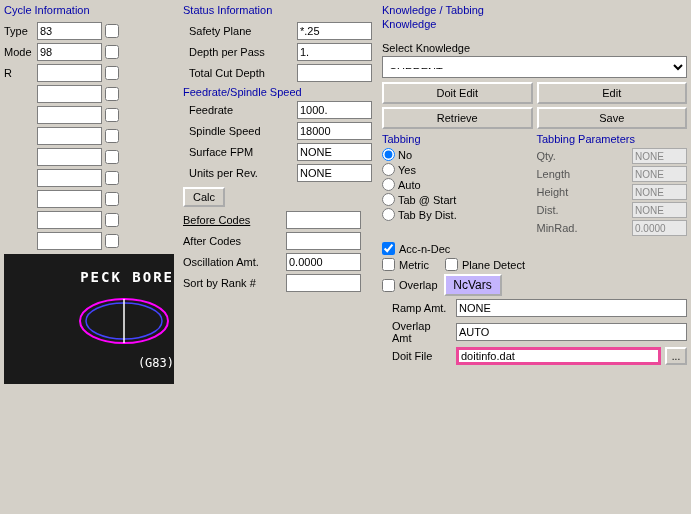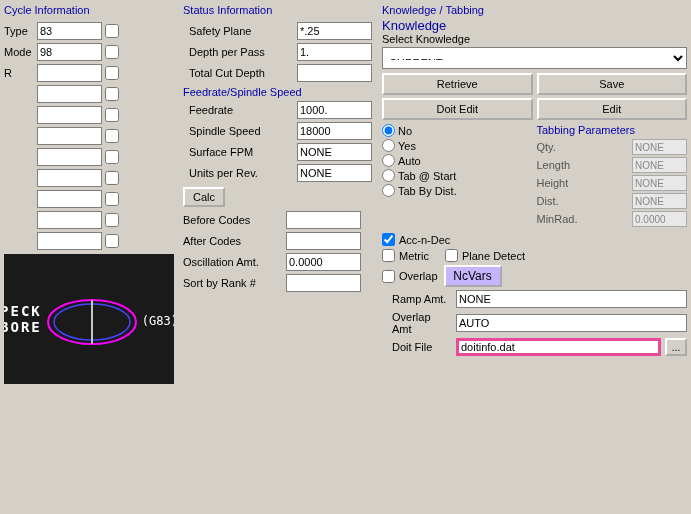--- a/index.html
+++ b/index.html
@@ -57,21 +57,22 @@
       border: 1px solid #7f7f7f;
       background: white;
     }
     
     .peck-bore-img {
       width: 170px;
       height: 130px;
       background: #1a1a1a;
       margin-top: 4px;
       display: flex;
-      align-items: center;
+      flex-direction: column;
+      align-items: flex-end;
       justify-content: center;
       position: relative;
       overflow: hidden;
     }
     .peck-bore-text {
       color: white;
       font-size: 14px;
       font-weight: bold;
       letter-spacing: 2px;
       font-family: monospace;
@@ -152,22 +153,22 @@
     .col3 {
       flex: 1;
     }
     .knowledge-settings-title {
       color: #0000aa;
       font-size: 11px;
       margin-bottom: 2px;
     }
     .knowledge-sub-title {
       color: #0000aa;
-      font-size: 13px;
-      margin-bottom: 0;
+      font-size: 11px;
+      margin-bottom: 12px;
     }
     .select-knowledge-label {
       font-size: 11px;
       margin-bottom: 2px;
     }
     .knowledge-select {
       width: 100%;
       height: 22px;
       border: 1px solid #7f7f7f;
       background: white;
@@ -407,21 +408,21 @@
       <input class="status-input" value="NONE" style="">
     </div>
     <div class="status-row">
       <span class="status-label">Units per Rev.</span>
       <input class="status-input" value="NONE" style="">
     </div>
     <div>
       <button class="calc-btn">Calc</button>
     </div>
 
-    <div class="before-after-row" style="margin-top:4px;">
+    <div class="before-after-row" style="margin-top:4px;text-decoration:underline;">
       <span class="before-after-label">Before Codes</span>
       <input class="before-after-input" value="" style="">
     </div>
     <div class="before-after-row">
       <span class="before-after-label">After Codes</span>
       <input class="before-after-input" value="" style="">
     </div>
     <div class="before-after-row">
       <span class="before-after-label">Oscillation Amt.</span>
       <input class="before-after-input" value="0.0000" style="">
@@ -435,31 +436,32 @@
   <div class="col3">
     <div class="knowledge-settings-title">Knowledge / Tabbing</div>
     <div class="knowledge-sub-title">Knowledge</div>
     <div class="select-knowledge-label">Select Knowledge</div>
     
     <select class="knowledge-select">
       <option>CURRENT</option>
     </select>
 
     <div class="btn-row">
+      <button class="knowledge-btn">Doit Edit</button>
+      <button class="knowledge-btn">Edit</button>
+    </div>
+    <div class="btn-row">
       <button class="knowledge-btn">Retrieve</button>
       <button class="knowledge-btn">Save</button>
     </div>
-    <div class="btn-row">
-      <button class="knowledge-btn">Doit Edit</button>
-      <button class="knowledge-btn">Edit</button>
-    </div>
 
     
     <div class="tabbing-area">
       <div class="tabbing-section">
+        <div class="tabbing-title">Tabbing</div>
         <div class="radio-row">
           <input type="radio" name="tabbing" checked="" style="">
           <span>No</span>
         </div>
         <div class="radio-row">
           <input type="radio" name="tabbing" style="">
           <span>Yes</span>
         </div>
         <div class="radio-row">
           <input type="radio" name="tabbing" style="">

